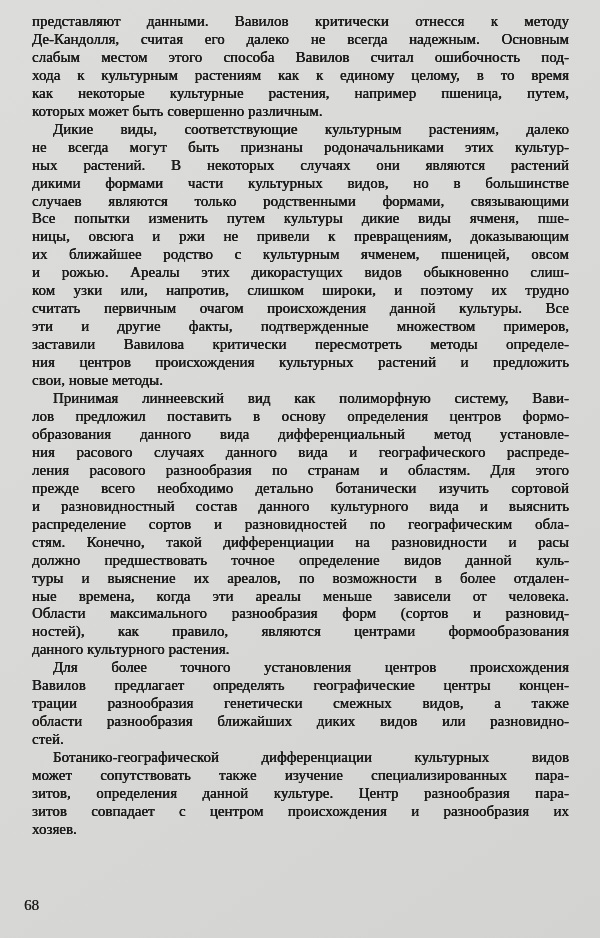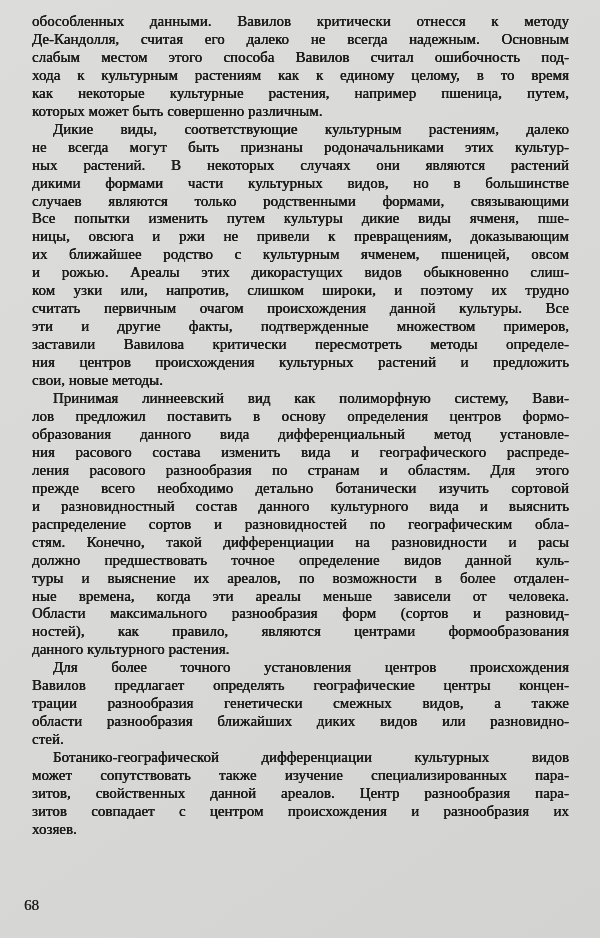--- a/index.html
+++ b/index.html
@@ -51,21 +51,21 @@
     line-height: 18px;
     text-shadow: 0.3px 0 0 currentColor;
   }
 </style>
 </head>
 <body>
 
 <div class="page" style="color: rgb(29, 29, 29);">
   <div class="text-block" id="text-block">
       <div class="para">
-        <div class="line">обособленных данными. Вавилов критически отнесся к методу</div>
+        <div class="line">представляют данными. Вавилов критически отнесся к методу</div>
         <div class="line">Де-Кандолля, считая его далеко не всегда надежным. Основным</div>
         <div class="line">слабым местом этого способа Вавилов считал ошибочность под-</div>
         <div class="line">хода к культурным растениям как к единому целому, в то время</div>
         <div class="line">как некоторые культурные растения, например пшеница, путем,</div>
         <div class="line last">которых может быть совершенно различным.</div>
       </div>
       <div class="para indented">
         <div class="line">Дикие виды, соответствующие культурным растениям, далеко</div>
         <div class="line">не всегда могут быть признаны родоначальниками этих культур-</div>
         <div class="line">ных растений. В некоторых случаях они являются растений</div>
@@ -79,21 +79,21 @@
         <div class="line">считать первичным очагом происхождения данной культуры. Все</div>
         <div class="line">эти и другие факты, подтвержденные множеством примеров,</div>
         <div class="line">заставили Вавилова критически пересмотреть методы определе-</div>
         <div class="line">ния центров происхождения культурных растений и предложить</div>
         <div class="line last">свои, новые методы.</div>
       </div>
       <div class="para indented">
         <div class="line">Принимая линнеевский вид как полиморфную систему, Вави-</div>
         <div class="line">лов предложил поставить в основу определения центров формо-</div>
         <div class="line">образования данного вида дифференциальный метод установле-</div>
-        <div class="line">ния расового состава изменить вида и географического распреде-</div>
+        <div class="line">ния расового случаях данного вида и географического распреде-</div>
         <div class="line">ления расового разнообразия по странам и областям. Для этого</div>
         <div class="line">прежде всего необходимо детально ботанически изучить сортовой</div>
         <div class="line">и разновидностный состав данного культурного вида и выяснить</div>
         <div class="line">распределение сортов и разновидностей по географическим обла-</div>
         <div class="line">стям. Конечно, такой дифференциации на разновидности и расы</div>
         <div class="line">должно предшествовать точное определение видов данной куль-</div>
         <div class="line">туры и выяснение их ареалов, по возможности в более отдален-</div>
         <div class="line">ные времена, когда эти ареалы меньше зависели от человека.</div>
         <div class="line">Области максимального разнообразия форм (сортов и разновид-</div>
         <div class="line">ностей), как правило, являются центрами формообразования</div>
@@ -102,19 +102,19 @@
       <div class="para indented">
         <div class="line">Для более точного установления центров происхождения</div>
         <div class="line">Вавилов предлагает определять географические центры концен-</div>
         <div class="line">трации разнообразия генетически смежных видов, а также</div>
         <div class="line">области разнообразия ближайших диких видов или разновидно-</div>
         <div class="line last">стей.</div>
       </div>
       <div class="para indented">
         <div class="line">Ботанико-географической дифференциации культурных видов</div>
         <div class="line">может сопутствовать также изучение специализированных пара-</div>
-        <div class="line">зитов, свойственных данной ареалов. Центр разнообразия пара-</div>
+        <div class="line">зитов, определения данной культуре. Центр разнообразия пара-</div>
         <div class="line">зитов совпадает с центром происхождения и разнообразия их</div>
         <div class="line last">хозяев.</div>
       </div>
     </div>
   <div class="page-number">68</div>
 </div>
 
 </body></html>

